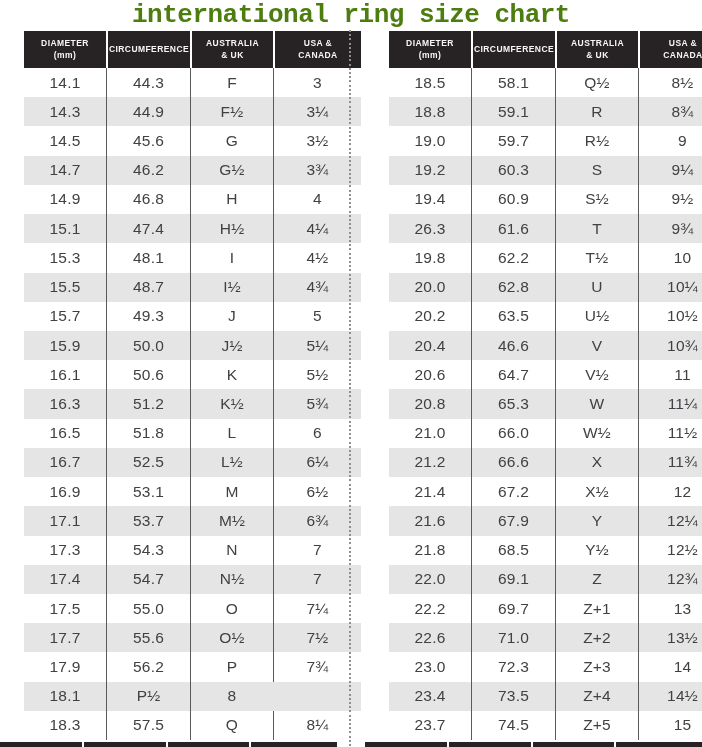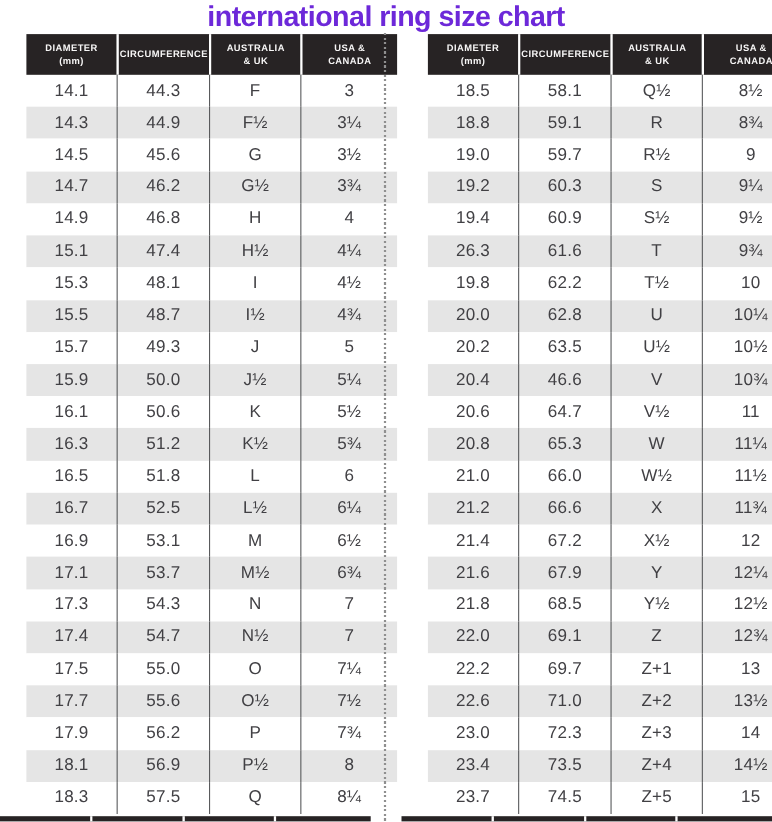--- a/index.html
+++ b/index.html
@@ -11,25 +11,25 @@
     overflow: hidden;
     font-family: "Liberation Sans", sans-serif;
   }
   .title {
     position: absolute;
     top: 0; left: 0;
     width: 702px;
     height: 30px;
     line-height: 30px;
     text-align: center;
-    font-family: Liberation Sans, sans-serif;
+    font-family: Liberation Mono, monospace;
     font-weight: 700;
     font-size: 26px;
     letter-spacing: -0.5px;
-    color: #6d28d9;
+    color: #4d7c0f;
   }
   .ringtable {
     position: absolute;
     top: 31px;
     width: 337px;
     padding-left: 24px;
   }
   .ringtable.left  { left: 0; }
   .ringtable.right { left: 365px; }
 
@@ -227,21 +227,20 @@
           <div class="td">7½</div>
         </div>
         <div class="tr">
           <div class="td">17.9</div>
           <div class="td">56.2</div>
           <div class="td">P</div>
           <div class="td">7¾</div>
         </div>
         <div class="tr alt">
           <div class="td">18.1</div>
-          <div class="td">56.9</div>
           <div class="td">P½</div>
           <div class="td">8</div>
         </div>
         <div class="tr">
           <div class="td">18.3</div>
           <div class="td">57.5</div>
           <div class="td">Q</div>
           <div class="td">8¼</div>
         </div>
       </div>

